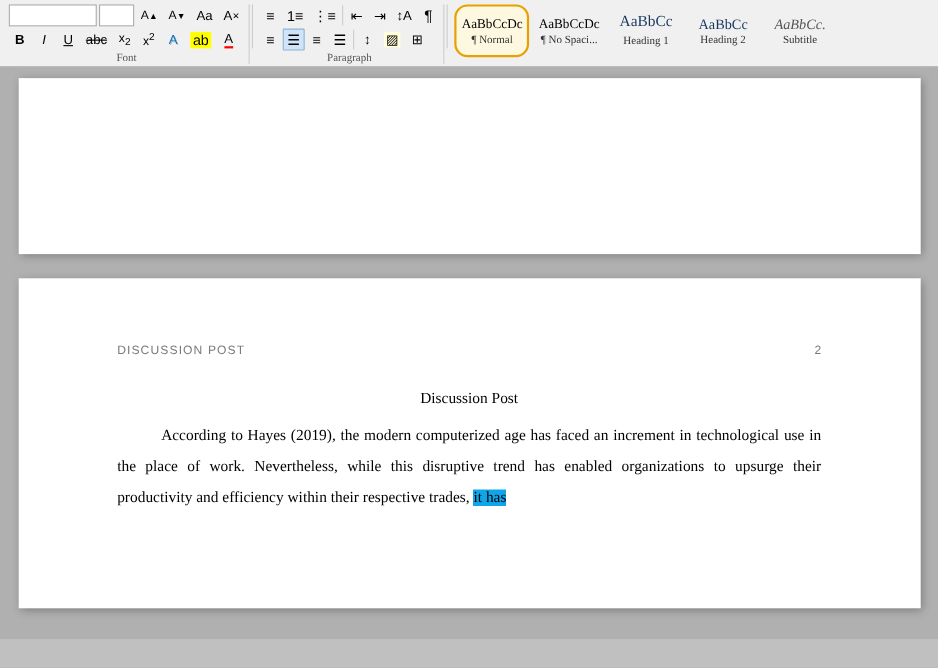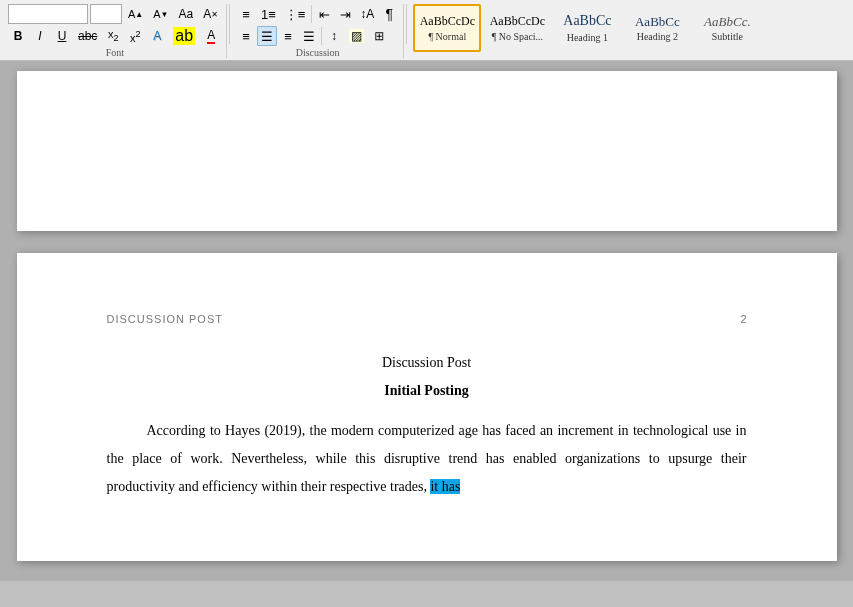--- a/index.html
+++ b/index.html
@@ -28,21 +28,21 @@
     .para-section { display: flex; flex-direction: column; padding: 0 4px; border-right: 1px solid #ccc; }
     .para-row { display: flex; align-items: center; gap: 1px; }
 
     
     .styles-section { display: flex; flex-direction: column; padding: 0 4px; flex: 1; }
     .styles-row { display: flex; align-items: center; gap: 2px; }
 
     .style-item {
       display: flex; flex-direction: column; align-items: center; justify-content: center;
       width: 68px; height: 48px; border: 1px solid transparent;
-      cursor: pointer; padding: 2px 4px; border-radius: 2px;
+      cursor: pointer; padding: 2px 4px; border-radius: 12px;
       font-size: 11px;
     }
     .style-item.selected { border: 2px solid #e8a000; background: #fff8e0; }
 
     .style-preview { line-height: 1.2; }
     .style-label { font-size: 10px; color: #333; margin-top: 2px; }
 
     .style-normal-text { font-size: 12px; color: #000; }
     .style-nospace-text { font-size: 12px; color: #000; }
     .style-h1-text { font-size: 14px; color: #17375e; font-weight: normal; }
@@ -126,21 +126,21 @@
           <button class="ribbon-btn">
               <span style="font-size:11px;">x<sub>2</sub></span>
             </button>
           <button class="ribbon-btn">
               <span style="font-size:11px;">x<sup>2</sup></span>
             </button>
           <button class="ribbon-btn">
               <span style="font-size:12px; color:#0070c0; text-shadow: 1px 1px 0 rgba(0,0,0,0.2);">A</span>
             </button>
           <button class="ribbon-btn">
-              <span style="background:#ffff00;font-size:16px;padding:0 2px;">ab</span>
+              <span style="background:#ffff00;font-size:13px;padding:0 2px;">ab</span>
             </button>
           <button class="ribbon-btn">
               <span style="font-size:12px; border-bottom:2px solid red;">A</span>
             </button>
         </div>
         <div class="ribbon-section-label">Font</div>
       </div>
 
       <div class="ribbon-separator"></div>
 
@@ -186,21 +186,21 @@
           <button class="ribbon-btn">
               <span style="font-size:12px;">↕</span>
             </button>
           <button class="ribbon-btn">
               <span style="font-size:12px; background:#ffd; padding:0 2px;">▨</span>
             </button>
           <button class="ribbon-btn">
               <span style="font-size:12px;">⊞</span>
             </button>
         </div>
-        <div class="ribbon-section-label">Discussion</div>
+        <div class="ribbon-section-label">Paragraph</div>
       </div>
 
       <div class="ribbon-separator"></div>
 
       <div class="styles-section">
         <div class="styles-row">
 
           <div class="style-item selected">
             <span class="style-preview style-normal-text">AaBbCcDc</span>
             <span class="style-label">¶ Normal</span>
@@ -236,21 +236,20 @@
 
   <div class="page page-blank"></div>
 
   <div class="page page-content">
     <div class="running-head">
       <span class="running-head-left">DISCUSSION POST</span>
       <span>2</span>
     </div>
 
     <div class="doc-title">Discussion Post</div>
-    <div class="doc-subtitle">Initial Posting</div>
 
     <div class="doc-body">
       <p>
         According to Hayes (2019), the modern computerized age has faced an increment in technological use in the place of work. Nevertheless, while this disruptive trend has enabled organizations to upsurge their productivity and efficiency within their respective trades, <span class="highlight-yellow">it has</span>
       </p>
     </div>
   </div>
 
 </div>
 

